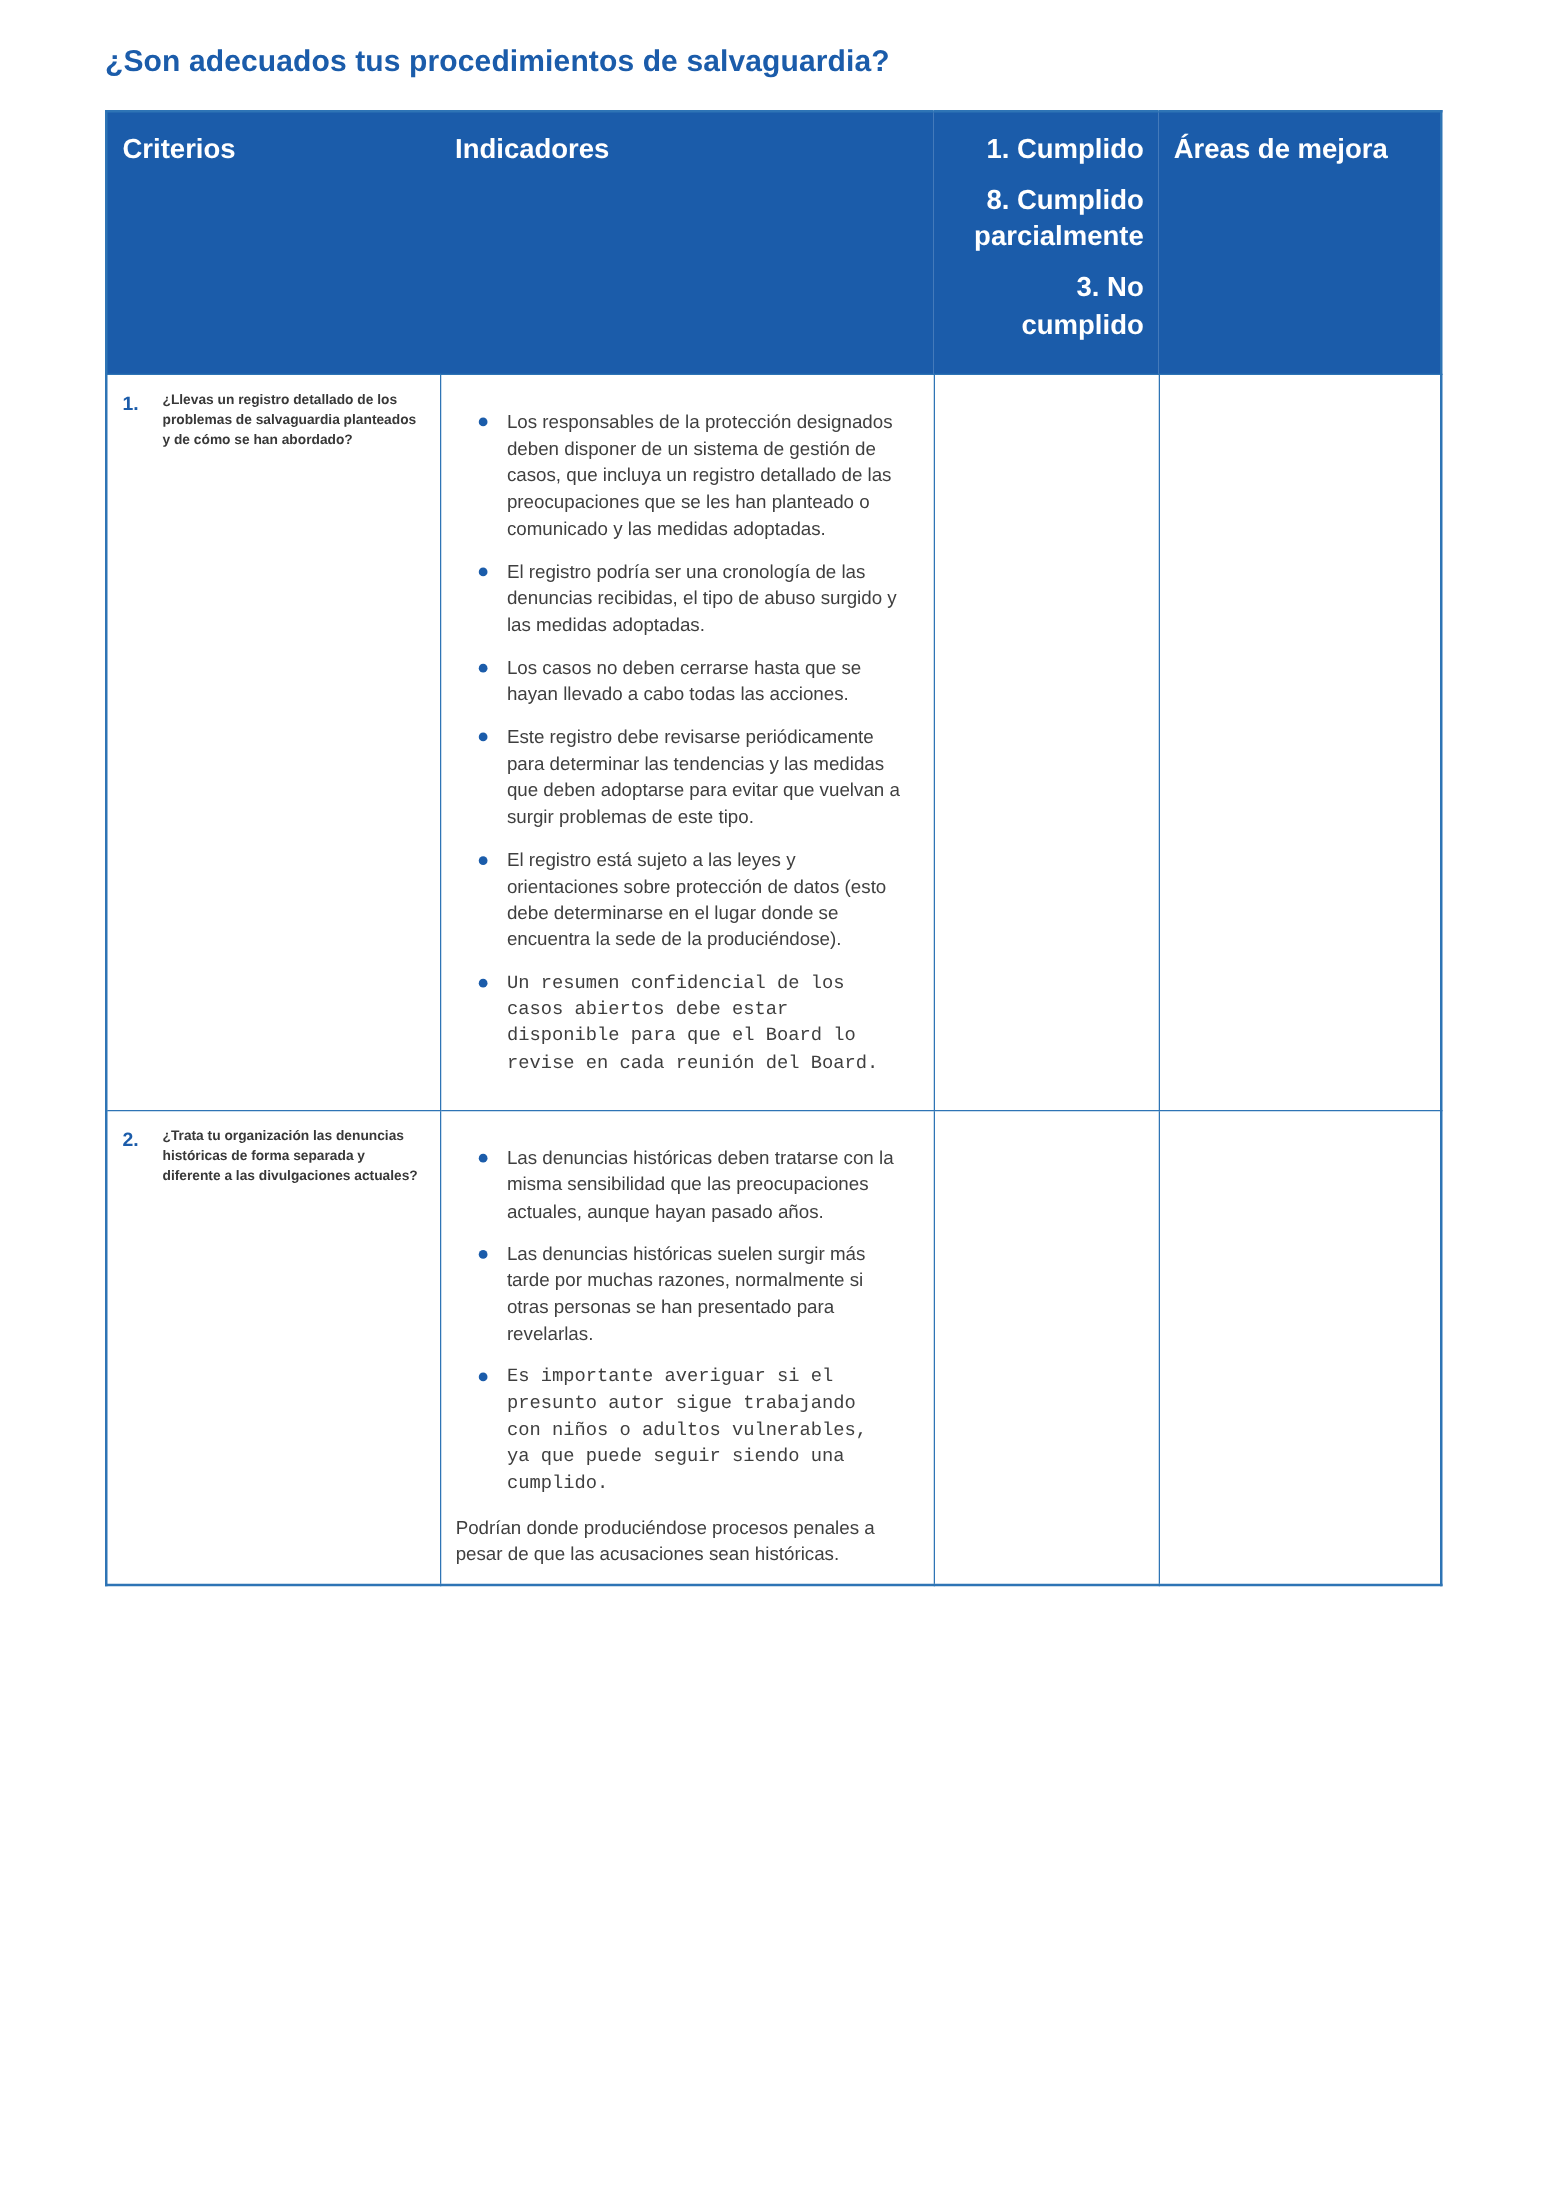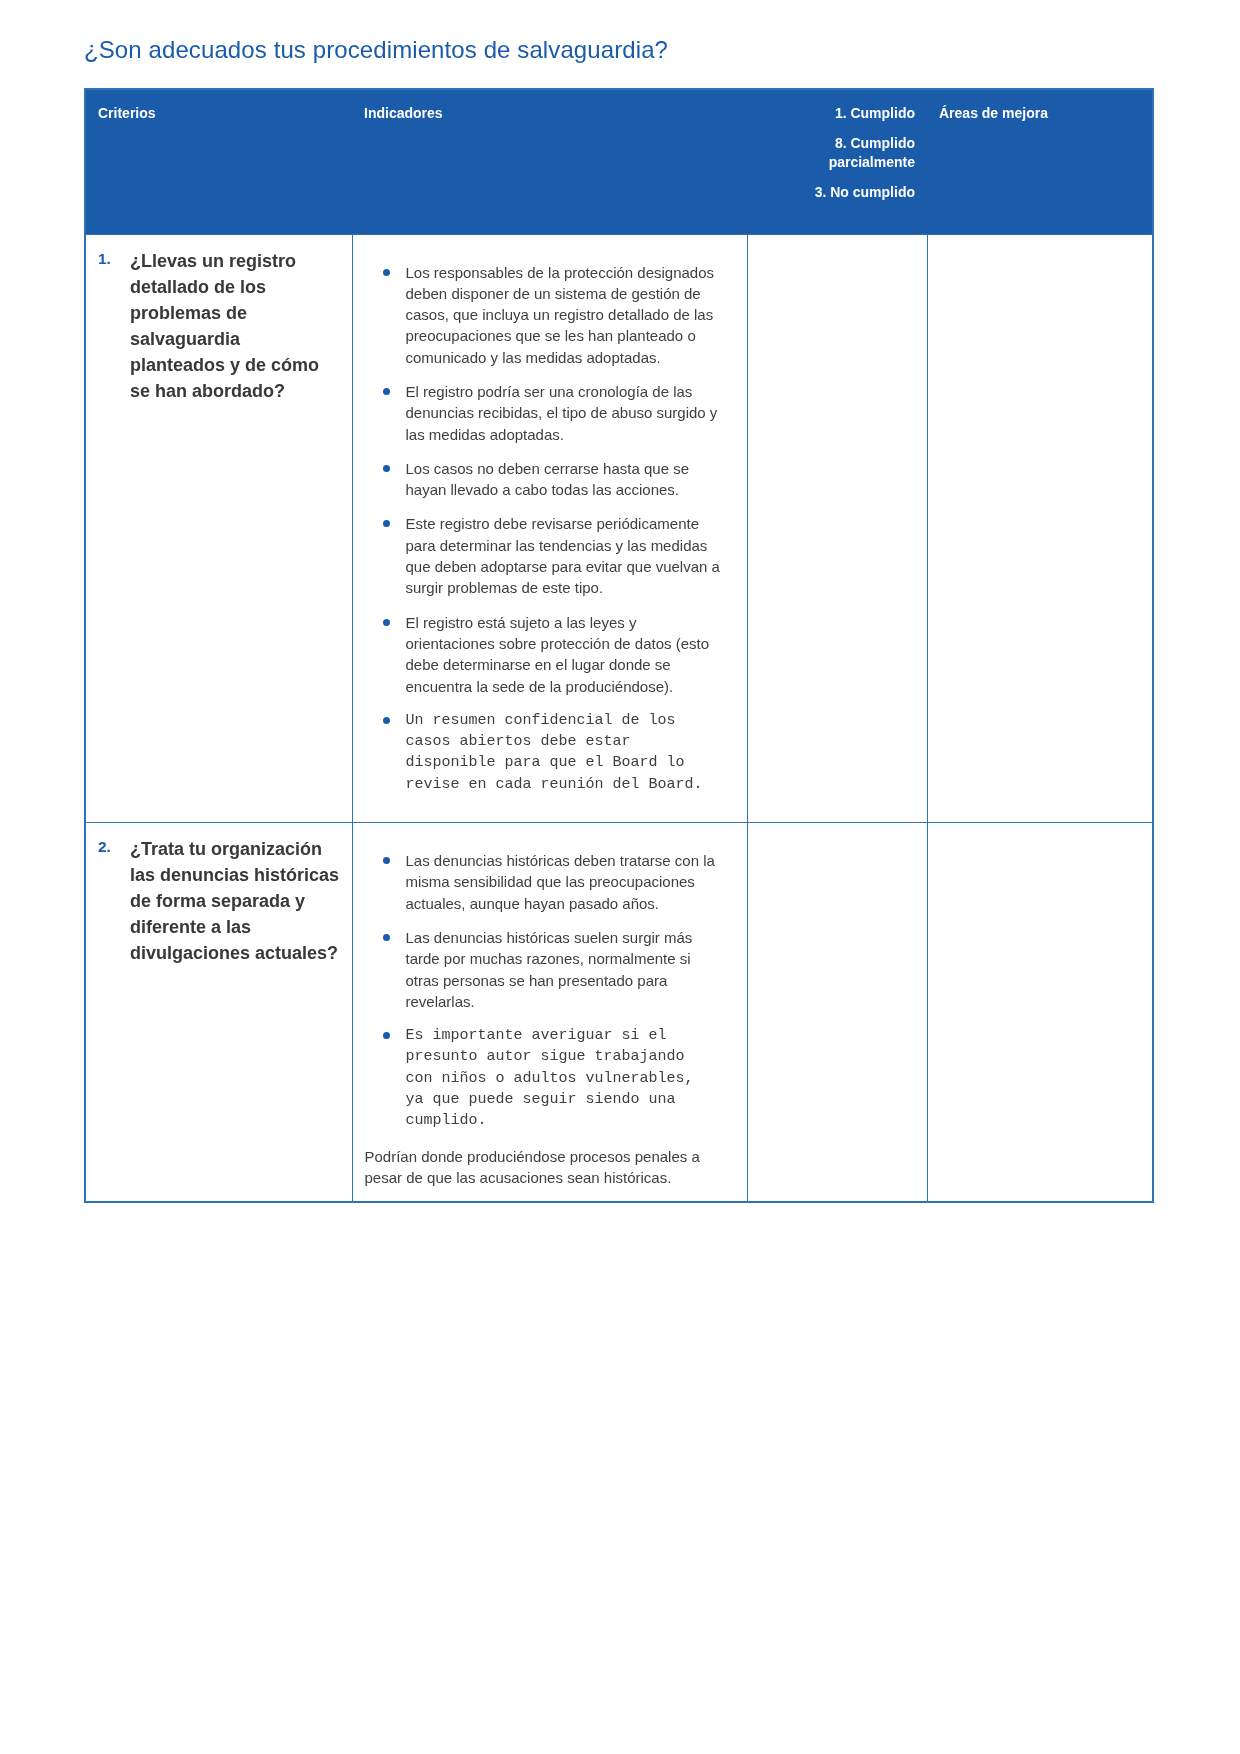--- a/index.html
+++ b/index.html
@@ -12,47 +12,47 @@
   html,body{margin:0;padding:0;}
   body{
     width:1240px;height:1754px;
     background:#ffffff;
     font-family:"Liberation Sans","DejaVu Sans",sans-serif;
     color:var(--text);
   }
   .page{position:relative;width:1240px;height:1754px;overflow:hidden;}
   .title{
     position:absolute;left:84px;top:36px;margin:0;
-    font-size:24px;font-weight:400;color:var(--accent);
+    font-size:24px;font-weight:700;color:var(--accent);
     letter-spacing:0.1px;
   }
   table.checklist{
     position:absolute;left:84px;top:88px;width:1068px;
     border-collapse:collapse;table-layout:fixed;
     border:2px solid var(--border);
   }
   thead th{
     background:var(--accent);color:#ffffff;
-    font-size:14px;font-weight:700;text-align:left;
+    font-size:22px;font-weight:700;text-align:left;
     vertical-align:top;padding:14px 12px;border:none;
     height:145px;line-height:1.35;
   }
   .status-line{margin:0 0 11px 0;text-align:right;}
   tbody td{
     border:1.5px solid var(--border);
     vertical-align:top;
     font-size:15px;line-height:1.42;
     padding:13px 12px;
   }
   .crit{display:flex;gap:10px;}
   .crit .num{
     flex:0 0 22px;color:var(--accent);font-weight:700;font-size:15.5px;
   }
   .crit .crit-text{
-    font-weight:700;color:var(--crit-text);font-size:18px;line-height:1.45;
+    font-weight:700;color:var(--crit-text);font-size:11px;line-height:1.45;
   }
   ul.bullets{margin:14px;padding:0;list-style:none;}
   ul.bullets li{
     position:relative;padding-left:27px;margin:0 0 13px 0;
   }
   ul.bullets li:last-child{margin-bottom:0;font-family:Liberation Mono, monospace;}
   ul.bullets li::before{
     content:"";position:absolute;left:4px;top:7px;
     width:7px;height:7px;border-radius:50%;
     background:var(--accent);

